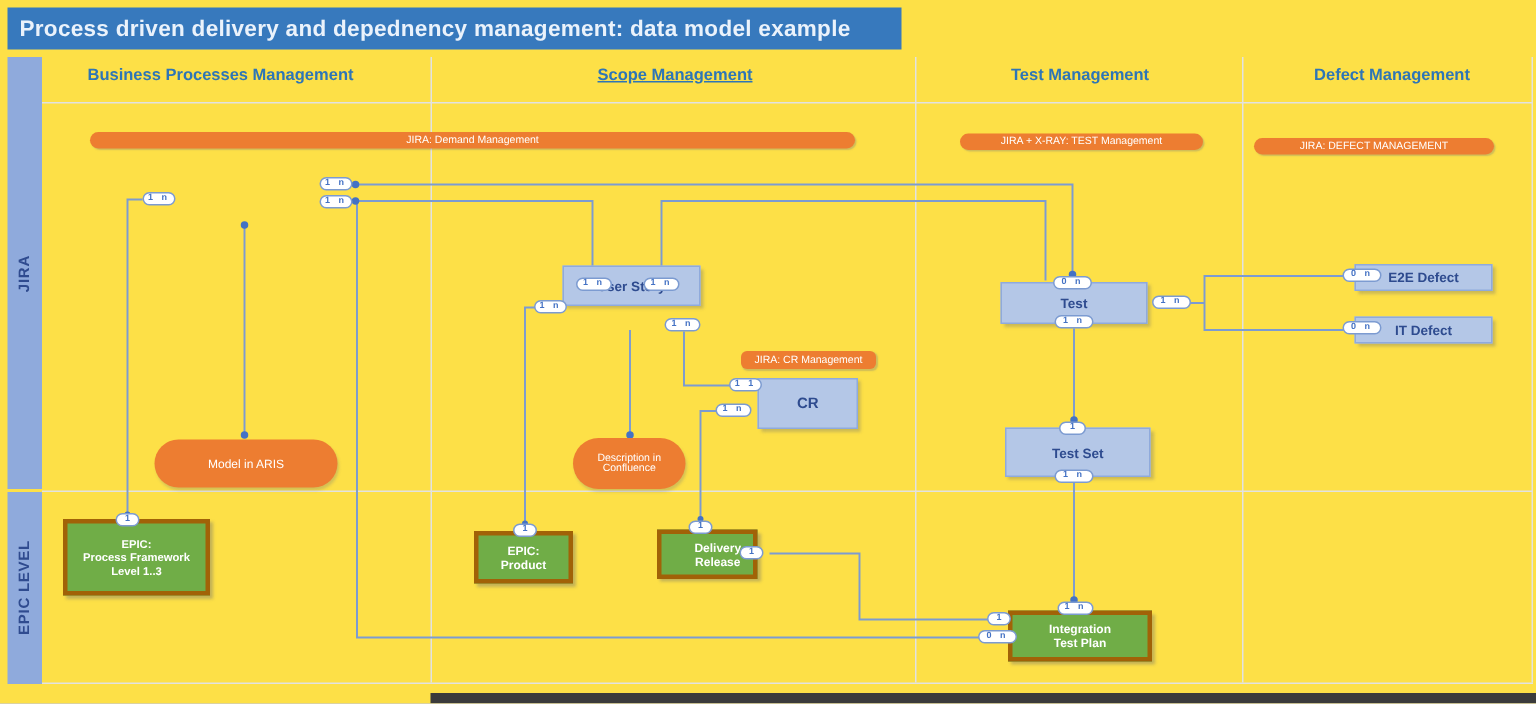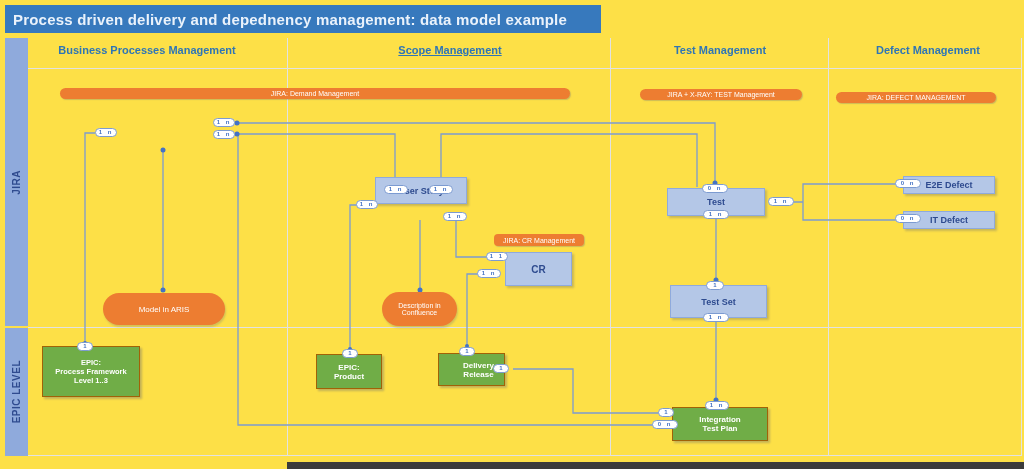--- a/index.html
+++ b/index.html
@@ -16,21 +16,21 @@
   
   .banner{position:absolute;background:#ED7D31;border-radius:6px;color:#fff;display:flex;align-items:center;justify-content:center;
     font-size:7px;box-shadow:1px 1px 1px rgba(120,120,120,.35);white-space:nowrap;}
   
   .bluebox{position:absolute;background:#B4C7E7;border:1px solid #8FAADC;color:#2E4B8F;font-weight:bold;
     display:flex;align-items:center;justify-content:center;text-align:center;box-shadow:2px 2px 2px rgba(110,110,110,.35);box-sizing:border-box;}
   
   .stadium{position:absolute;background:#ED7D31;color:#fff;border-radius:18px;display:flex;align-items:center;justify-content:center;
     text-align:center;box-shadow:1px 2px 2px rgba(120,120,120,.3);white-space:pre-line;}
   
-  .greenbox{position:absolute;background:#70AD47;border:1px solid #a16207;color:#fff;font-weight:bold;
+  .greenbox{position:absolute;background:#70AD47;border:3px solid #a16207;color:#fff;font-weight:bold;
     display:flex;align-items:center;justify-content:center;text-align:center;box-shadow:2px 2px 2px rgba(110,110,110,.4);
     white-space:pre-line;box-sizing:border-box;}
   
   .pill{position:absolute;height:9px;background:#fff;border:1px solid #7C9BD1;border-radius:5px;color:#4472C4;
     font-size:6px;font-weight:bold;line-height:7px;display:flex;align-items:center;justify-content:center;
     letter-spacing:2px;box-sizing:border-box;z-index:6;}
   .connectors{position:absolute;left:0;top:0;z-index:2;}
   .shape{z-index:4;}
   .bottombar{position:absolute;left:287px;top:462px;width:737px;height:7px;background:#3b3b3b;}
 </style>

